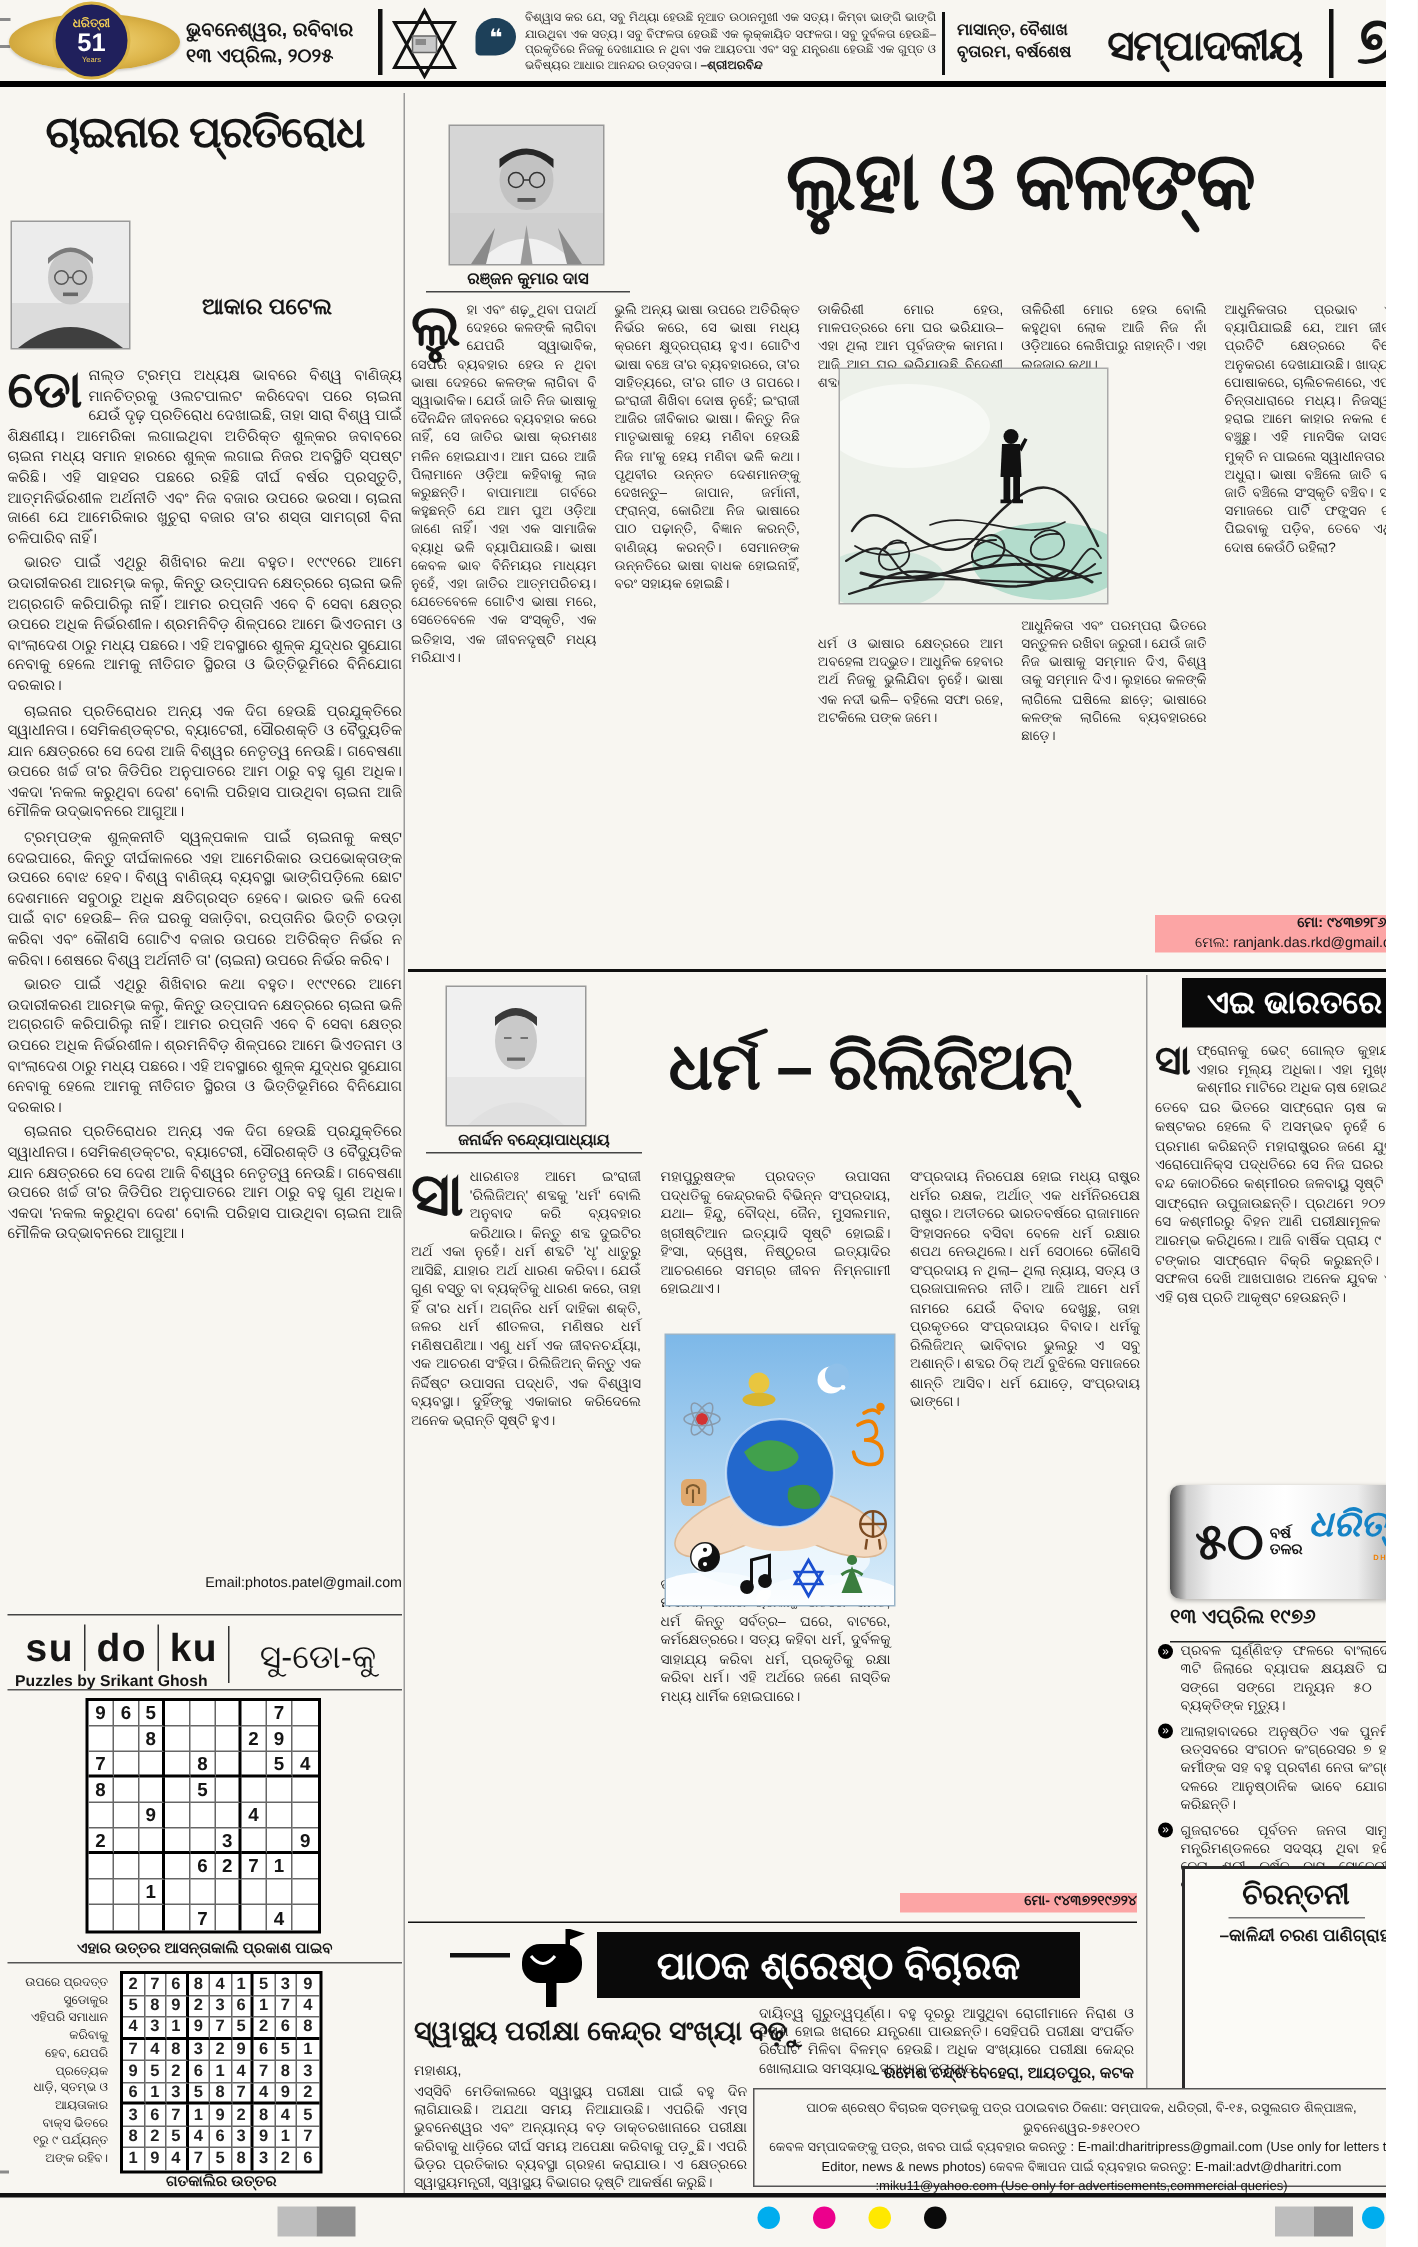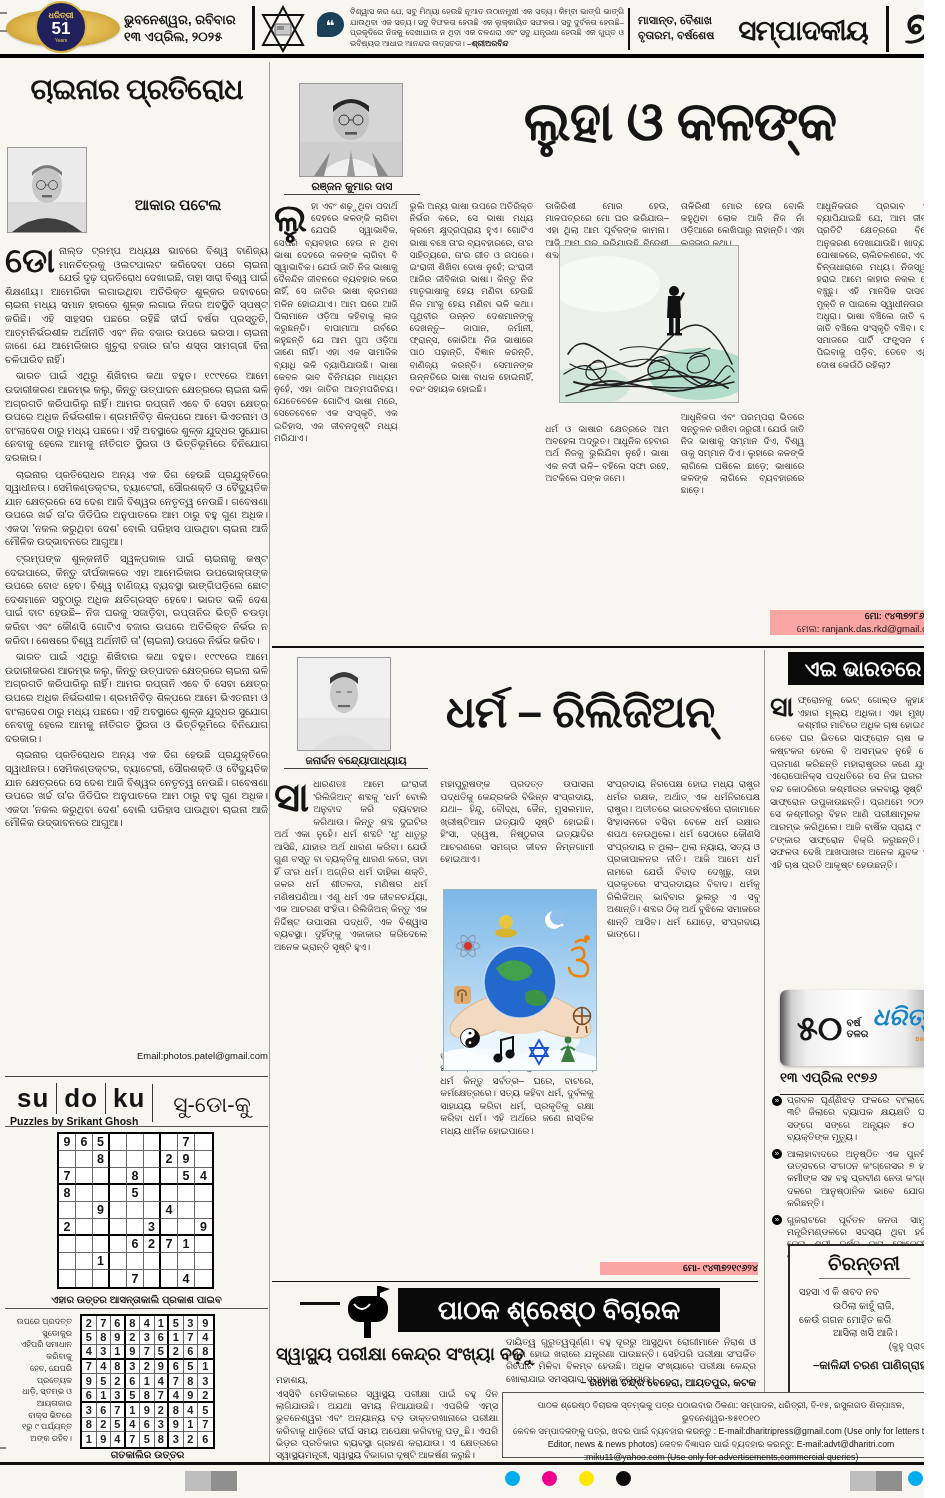--- a/index.html
+++ b/index.html
@@ -113,21 +113,21 @@
     </div>
     <div class="mv" style="left:252px;top:6px;width:2.5px;height:44px"></div>
     <svg class="abs hex" width="46" height="48" viewBox="0 0 46 48">
       <polygon points="23,2 43,40 3,40" fill="none" stroke="#111" stroke-width="2"></polygon>
       <polygon points="23,46 3,10 43,10" fill="none" stroke="#111" stroke-width="2"></polygon>
       <rect x="15" y="19" width="16" height="11" fill="#c9c9c9" stroke="#666"></rect>
       <rect x="17" y="21" width="7" height="4" fill="#8a8a8a"></rect>
     </svg>
     <div class="abs q-icon">❝</div>
     <div class="abs m-quote just">
-      <span>ବିଶ୍ୱାସ କର ଯେ, ସବୁ ମିଥ୍ୟା ହେଉଛି ନୂଆତ ଉଠାନମୁଖୀ ଏକ ସତ୍ୟ। କିମ୍ବା ଭାଙ୍ଗି ଭାଙ୍ଗି ଯାଉଥିବା ଏକ ସତ୍ୟ। ସବୁ ବିଫଳତା ହେଉଛି ଏକ ଲୁକ୍କାୟିତ ସଫଳତା। ସବୁ ଦୁର୍ବଳତା ହେଉଛି– ପ୍ରକୃତିରେ ନିଜକୁ ଦେଖାଯାଉ ନ ଥିବା ଏକ ଚଳଣରା ଏବଂ ସବୁ ଯନ୍ତ୍ରଣା ହେଉଛି ଏକ ଗୁପ୍ତ ଓ ଭବିଷ୍ୟର ଆଧାର ଆନନ୍ଦର ଉତ୍ସବତା। </span><span class="b">–ଶ୍ରୀଅରବିନ୍ଦ</span>
+      <span>ବିଶ୍ୱାସ କର ଯେ, ସବୁ ମିଥ୍ୟା ହେଉଛି ନୂଆତ ଉଠାନମୁଖୀ ଏକ ସତ୍ୟ। କିମ୍ବା ଭାଙ୍ଗି ଭାଙ୍ଗି ଯାଉଥିବା ଏକ ସତ୍ୟ। ସବୁ ବିଫଳତା ହେଉଛି ଏକ ଲୁକ୍କାୟିତ ସଫଳତା। ସବୁ ଦୁର୍ବଳତା ହେଉଛି– ପ୍ରକୃତିରେ ନିଜକୁ ଦେଖାଯାଉ ନ ଥିବା ଏକ ଆୟତପା ଏବଂ ସବୁ ଯନ୍ତ୍ରଣା ହେଉଛି ଏକ ଗୁପ୍ତ ଓ ଭବିଷ୍ୟର ଆଧାର ଆନନ୍ଦର ଉତ୍ସବତା। </span><span class="b">–ଶ୍ରୀଅରବିନ୍ଦ</span>
     </div>
     <div class="mv" style="left:628px;top:8px;width:2px;height:42px"></div>
     <div class="abs m-cal">
       <div>ମାସାନ୍ତ, ବୈଶାଖ</div>
       <div>ବୃତାରମ, ବର୍ଷଶେଷ</div>
     </div>
     <div class="abs m-section">ସମ୍ପାଦକୀୟ</div>
     <div class="mv" style="left:886px;top:6px;width:2.5px;height:46px"></div>
     <div class="abs m-page">୭</div>
     <div class="abs m-rule"></div>
@@ -341,27 +341,20 @@
     </div>
     <div class="abs f-date">୧୩ ଏପ୍ରିଲ ୧୯୭୬</div>
     <div class="abs" style="left:772px;top:1094px;width:168px">
       <div class="f-item"><span class="bmark"></span><span>ପ୍ରବଳ ଘୂର୍ଣ୍ଣିଝଡ଼ ଫଳରେ ବାଂଲାଦେଶର ୩ଟି ଜିଲାରେ ବ୍ୟାପକ କ୍ଷୟକ୍ଷତି ଘଟିବା ସଙ୍ଗେ ସଙ୍ଗେ ଅନ୍ୟୂନ ୫୦ ଜଣ ବ୍ୟକ୍ତିଙ୍କ ମୃତ୍ୟୁ।</span></div>
       <div class="f-item"><span class="bmark"></span><span>ଆଲାହାବାଦରେ ଅନୁଷ୍ଠିତ ଏକ ପୁନର୍ମିଳନ ଉତ୍ସବରେ ସଂଗଠନ କଂଗ୍ରେସର ୭ ହଜାର କର୍ମୀଙ୍କ ସହ ବହୁ ପ୍ରବୀଣ ନେତା କଂଗ୍ରେସ ଦଳରେ ଆନୁଷ୍ଠାନିକ ଭାବେ ଯୋଗଦାନ କରିଛନ୍ତି।</span></div>
       <div class="f-item"><span class="bmark"></span><span>ଗୁଜରାଟରେ ପୂର୍ବତନ ଜନତା ସାମୁଖ୍ୟ ମନ୍ତ୍ରିମଣ୍ଡଳରେ ସଦସ୍ୟ ଥିବା ହରିଜନ ନେତା ଶ୍ରୀ କର୍ଷନ ଦାସ ସୋନେରୀଙ୍କ କଂଗ୍ରେସ ଦଳରେ ଯୋଗଦାନ।</span></div>
     </div>
     <div class="abs chiro">
       <div class="chiro-t">ଚିରନ୍ତନୀ</div>
       <div class="chiro-rule"></div>
-      <div class="poem">
-        <div>ସହସା ଏ କି ଶବଦ ନବ</div>
-        <div class="ind">ଉଠିଲା କାହୁଁ ରାଜି,</div>
-        <div>କେଉଁ ଗଗନ ମୋହିତ କରି</div>
-        <div class="ind">ଆସିଲା ଖସି ଆଜି।</div>
-        <div class="rt" style="font-size:9px">(କୁହୁ ପ୍ରାସ)</div>
-      </div>
       <div class="rt b" style="font-size:11.5px;margin-top:5px">–କାଳିନ୍ଦୀ ଚରଣ ପାଣିଗ୍ରାହୀ</div>
     </div>
   </div>
 
   <div>
     <div class="abs" style="left:10px;top:1083px">
       <div class="sud-brand">
         <span>su</span>
           <span>do</span>
           <span>ku</span>

